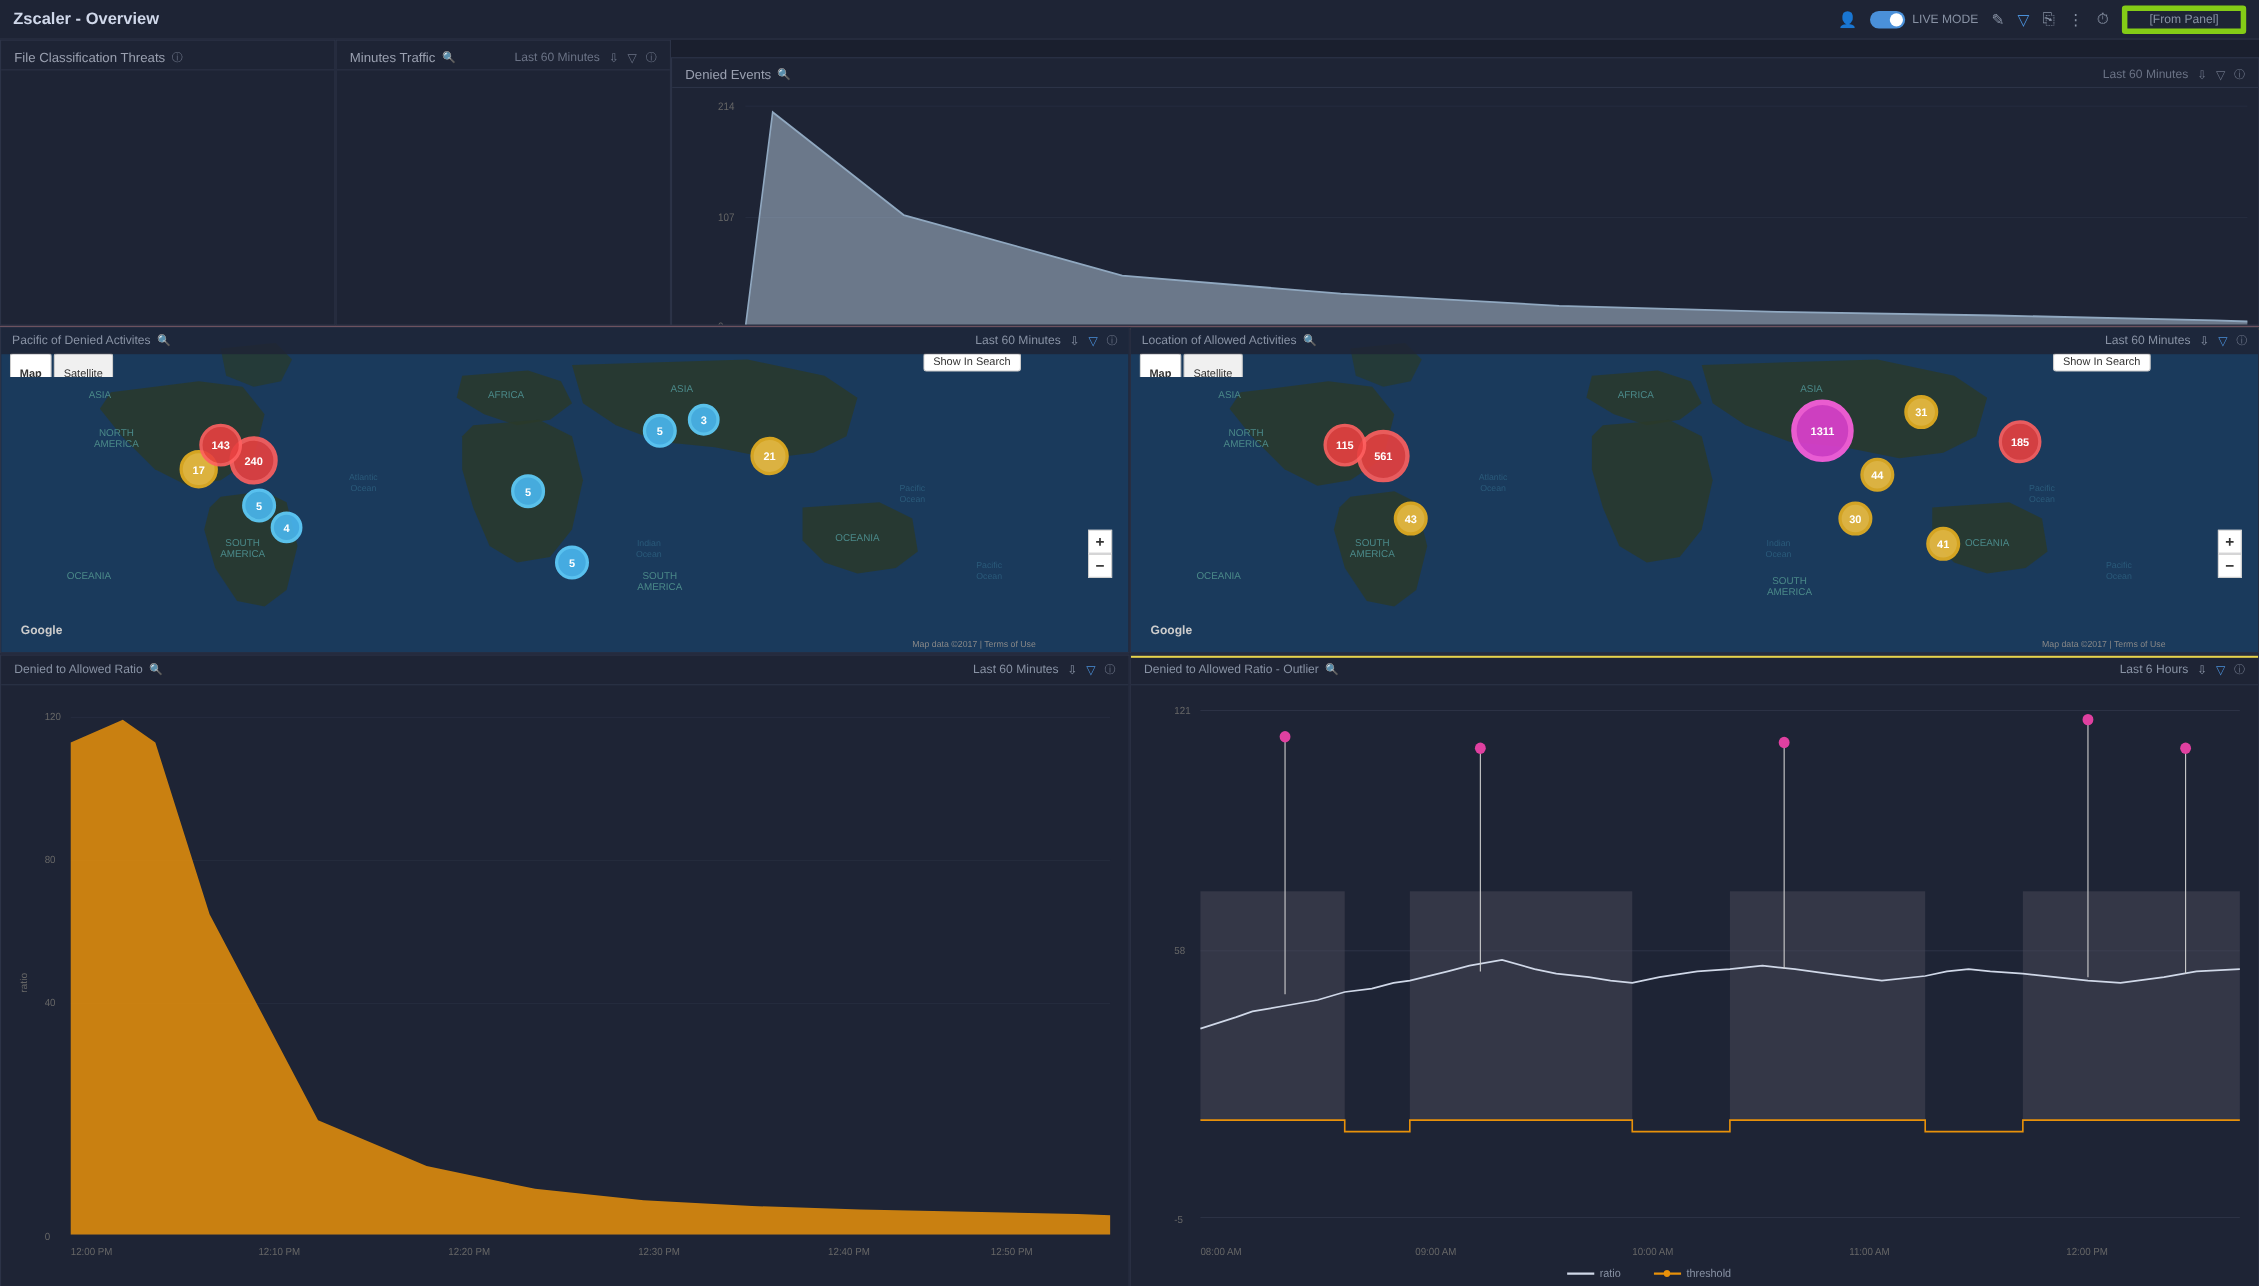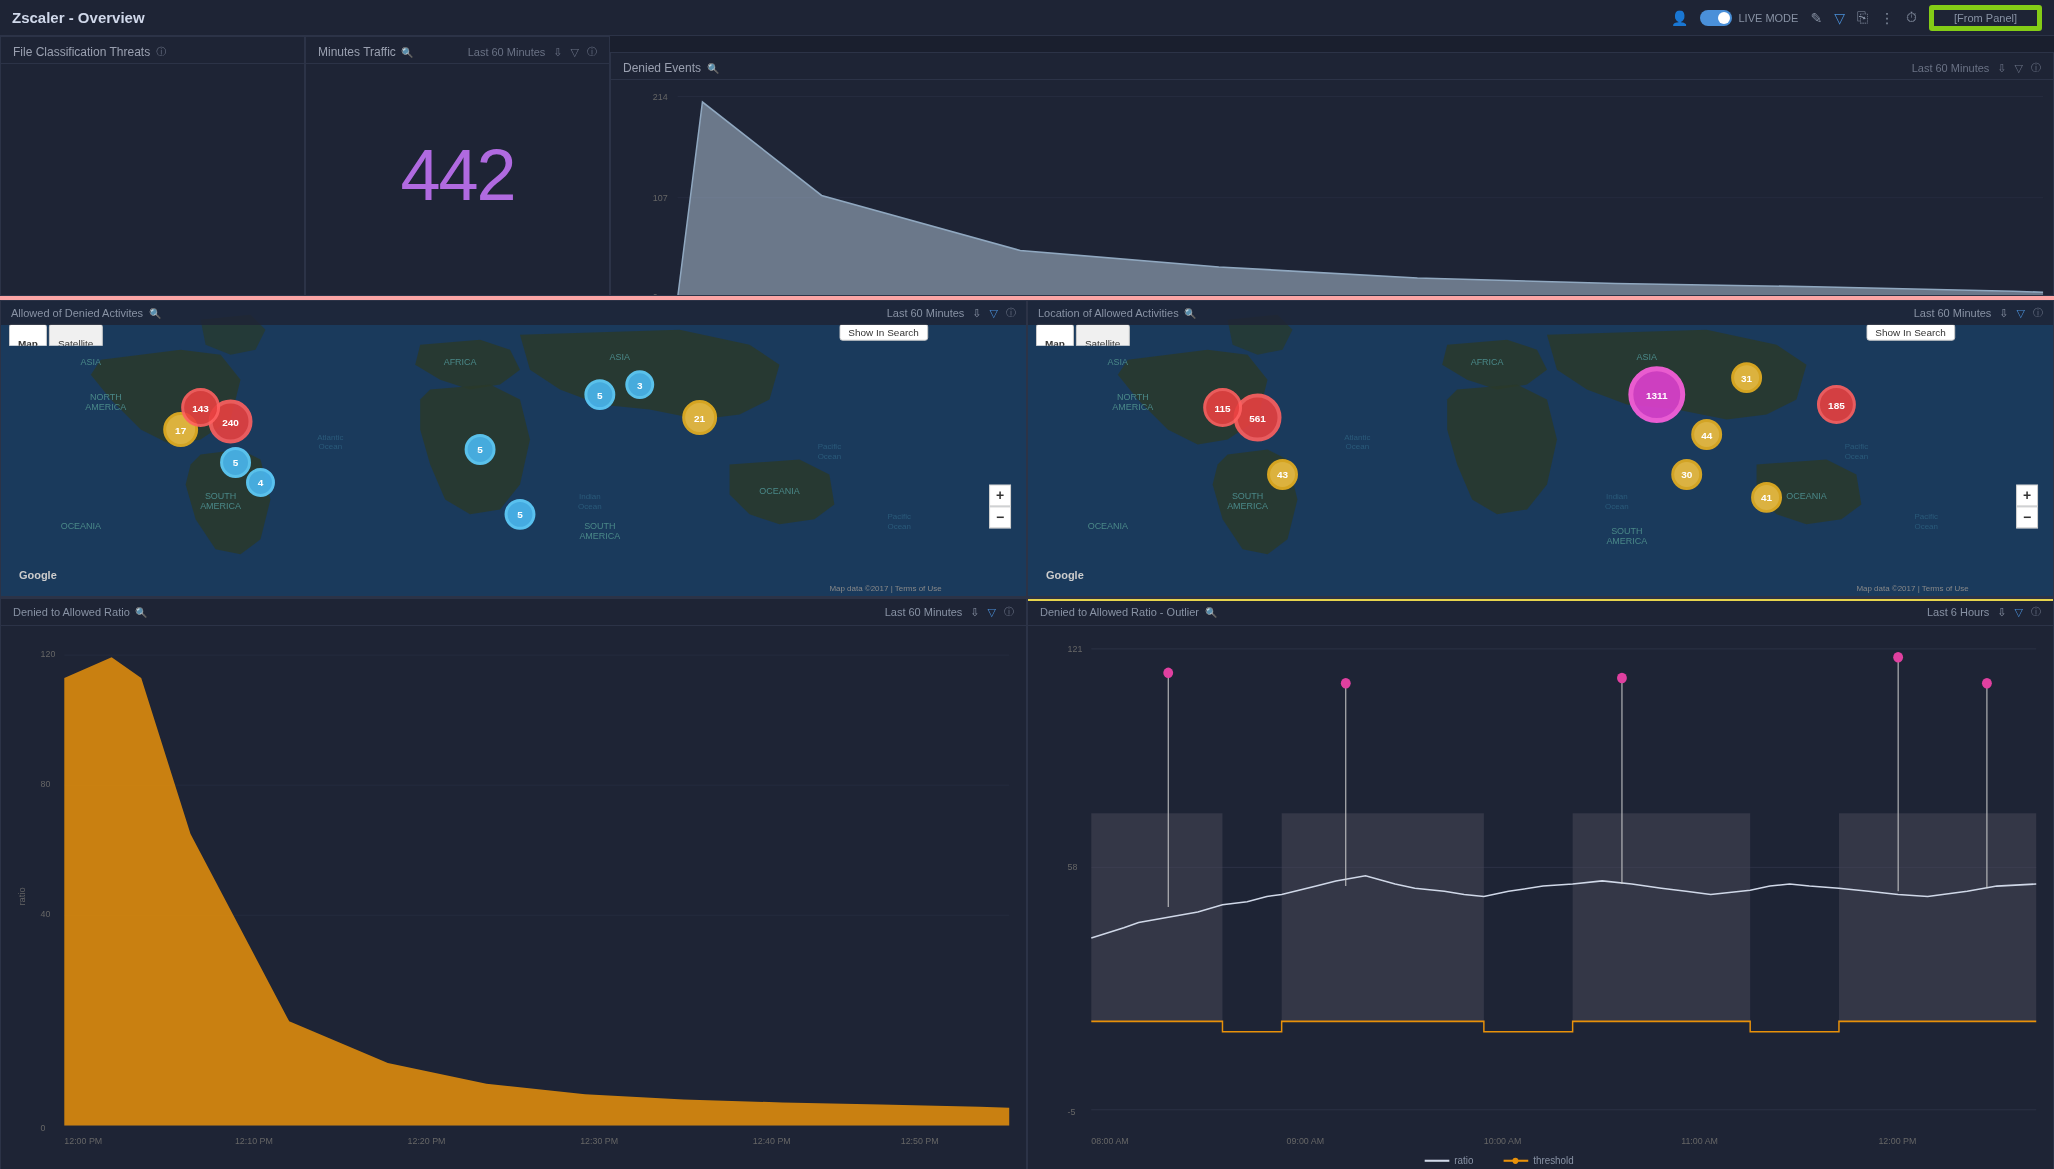--- a/index.html
+++ b/index.html
@@ -68,21 +68,21 @@
       padding: 2px 20px;
       border-radius: 3px;
     }
 
     
     .main-grid {
       display: grid;
       grid-template-columns: 305px 305px 1fr;
       grid-template-rows: 260px;
       gap: 0;
-      border-bottom: 4px solid #fca5a5;
+      border-bottom: 1px solid #fca5a5;
     }
 
     .panel {
       background: #1e2435;
       border: 1px solid #2c3347;
       position: relative;
       overflow: hidden;
     }
 
     .panel-header {
@@ -300,23 +300,20 @@
         <span>Minutes Traffic</span>
         <span class="info-icon">🔍</span>
       </div>
       <div class="panel-icons">
         <span>Last 60 Minutes</span>
         <span>⇩</span>
         <span>▽</span>
         <span class="info-icon">ⓘ</span>
       </div>
     </div>
-    <div class="panel-content">
-      <span class="big-number-purple">442</span>
-    </div>
   </div>
 
   <div class="panel" style="grid-column: 3; margin-top: 16px;">
     <div class="panel-header">
       <div class="panel-title">
         <span>Denied Events</span>
         <span class="info-icon">🔍</span>
       </div>
       <div class="panel-icons">
         <span>Last 60 Minutes</span>
@@ -349,21 +346,21 @@
       </svg>
     </div>
   </div>
 </div>
 
 <div class="maps-row">
 
   <div class="map-panel">
     <div class="map-panel-header">
       <div style="display:flex;align-items:center;gap:6px;">
-        <span>Allowed of Denied Activites</span>
+        <span>Pacific of Denied Activites</span>
         <span class="info-icon">🔍</span>
       </div>
       <div style="display:flex;align-items:center;gap:8px;">
         <span>Last 60 Minutes</span>
         <span>⇩</span>
         <span style="color:#4a90d9;">▽</span>
         <span class="info-icon">ⓘ</span>
       </div>
     </div>
 

